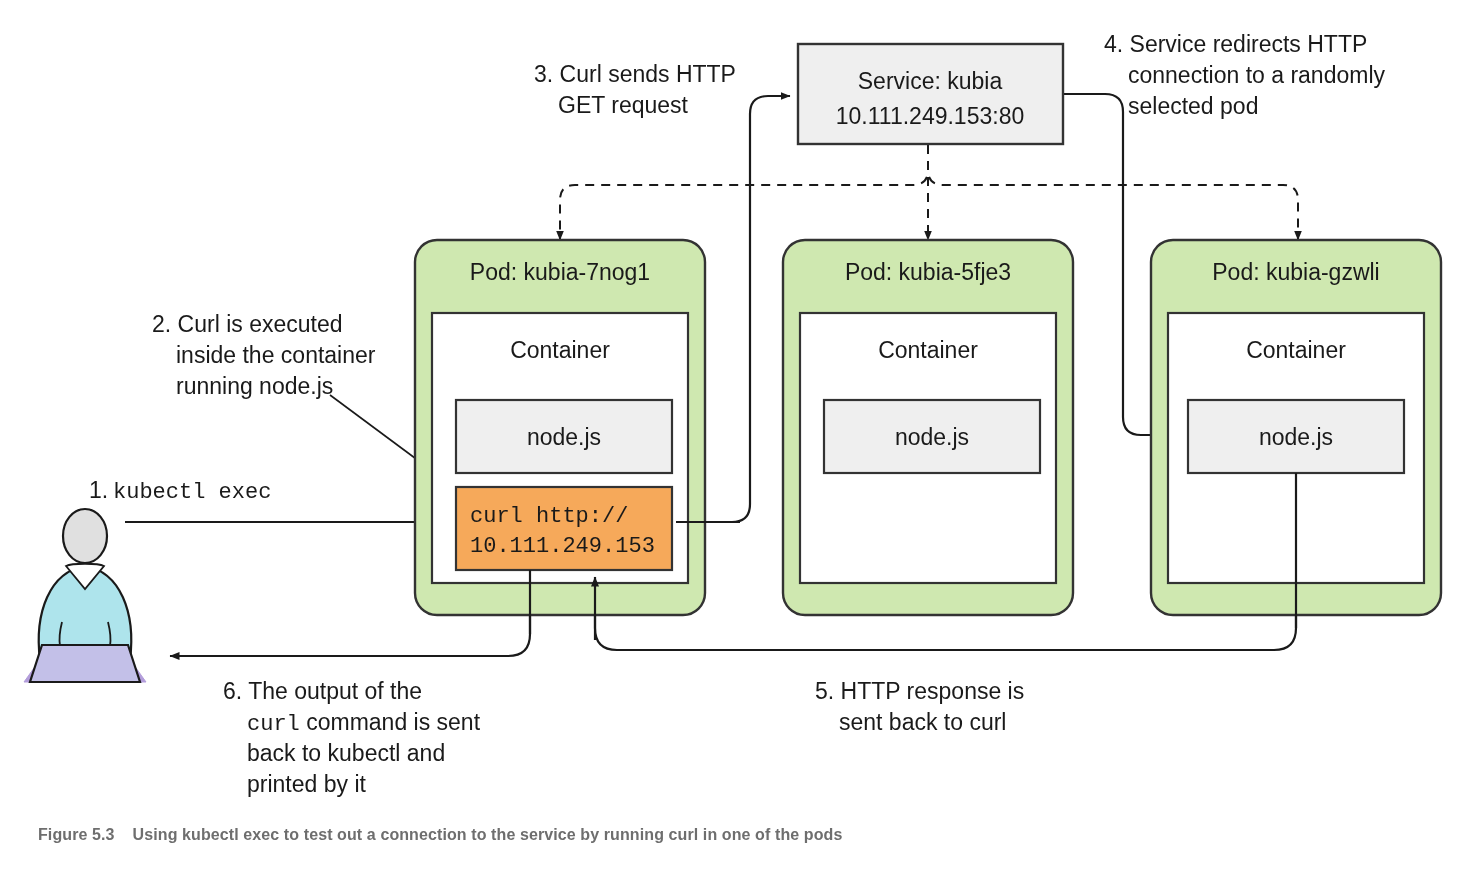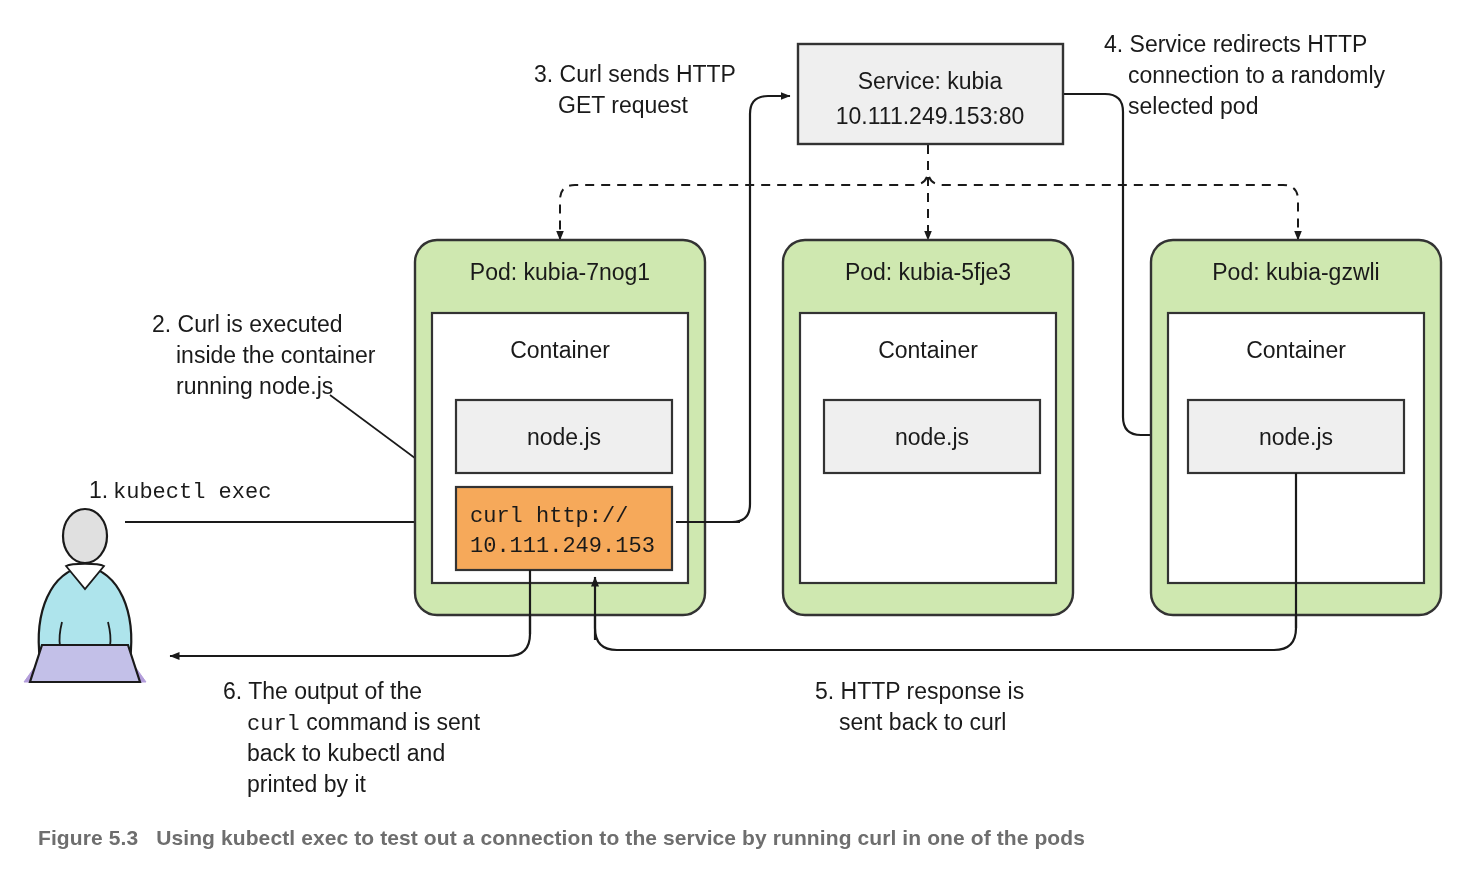--- a/index.html
+++ b/index.html
@@ -21,21 +21,21 @@
   .mono {
     font-family: "Liberation Mono", monospace;
     font-size: 22px;
     fill: #1a1a1a;
   }
   .caption {
     position: absolute;
     left: 38px;
     top: 826px;
     font-family: "Liberation Sans", sans-serif;
-    font-size: 21px;
+    font-size: 16px;
     font-weight: bold;
     color: #6e6e6e;
     letter-spacing: 0.1px;
     white-space: nowrap;
   }
   .caption .cap-num { margin-right: 18px; }
 </style>
 </head>
 <body>
 

